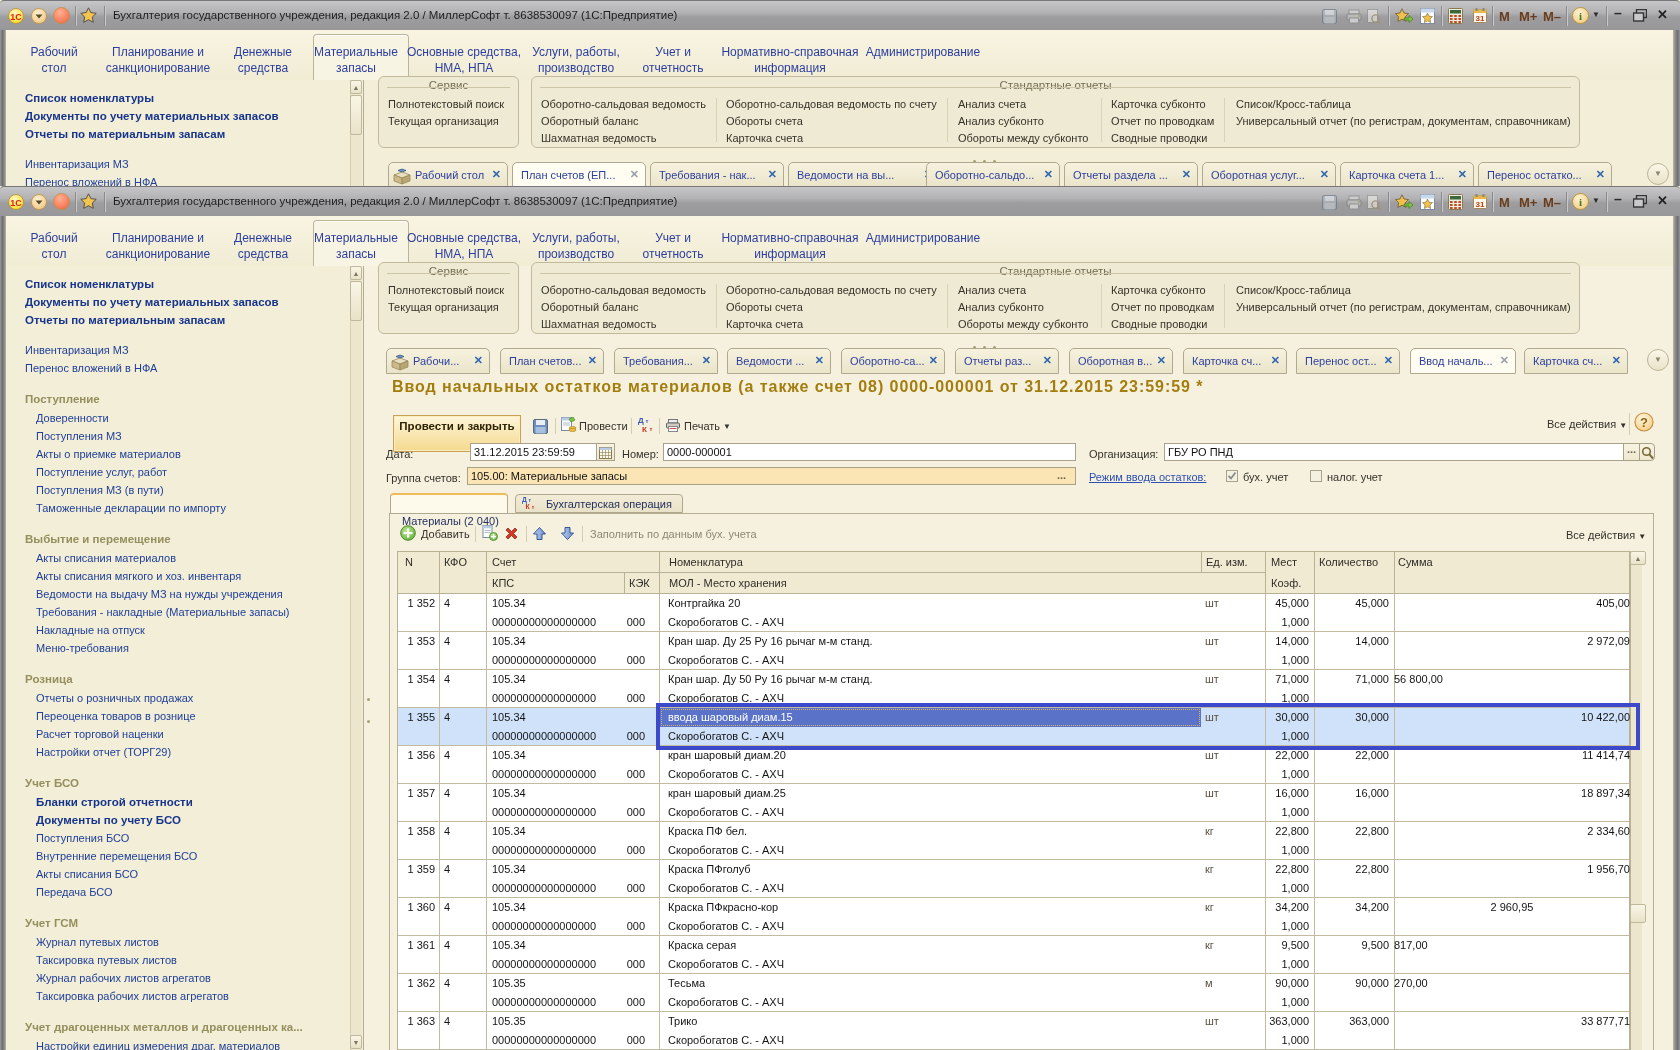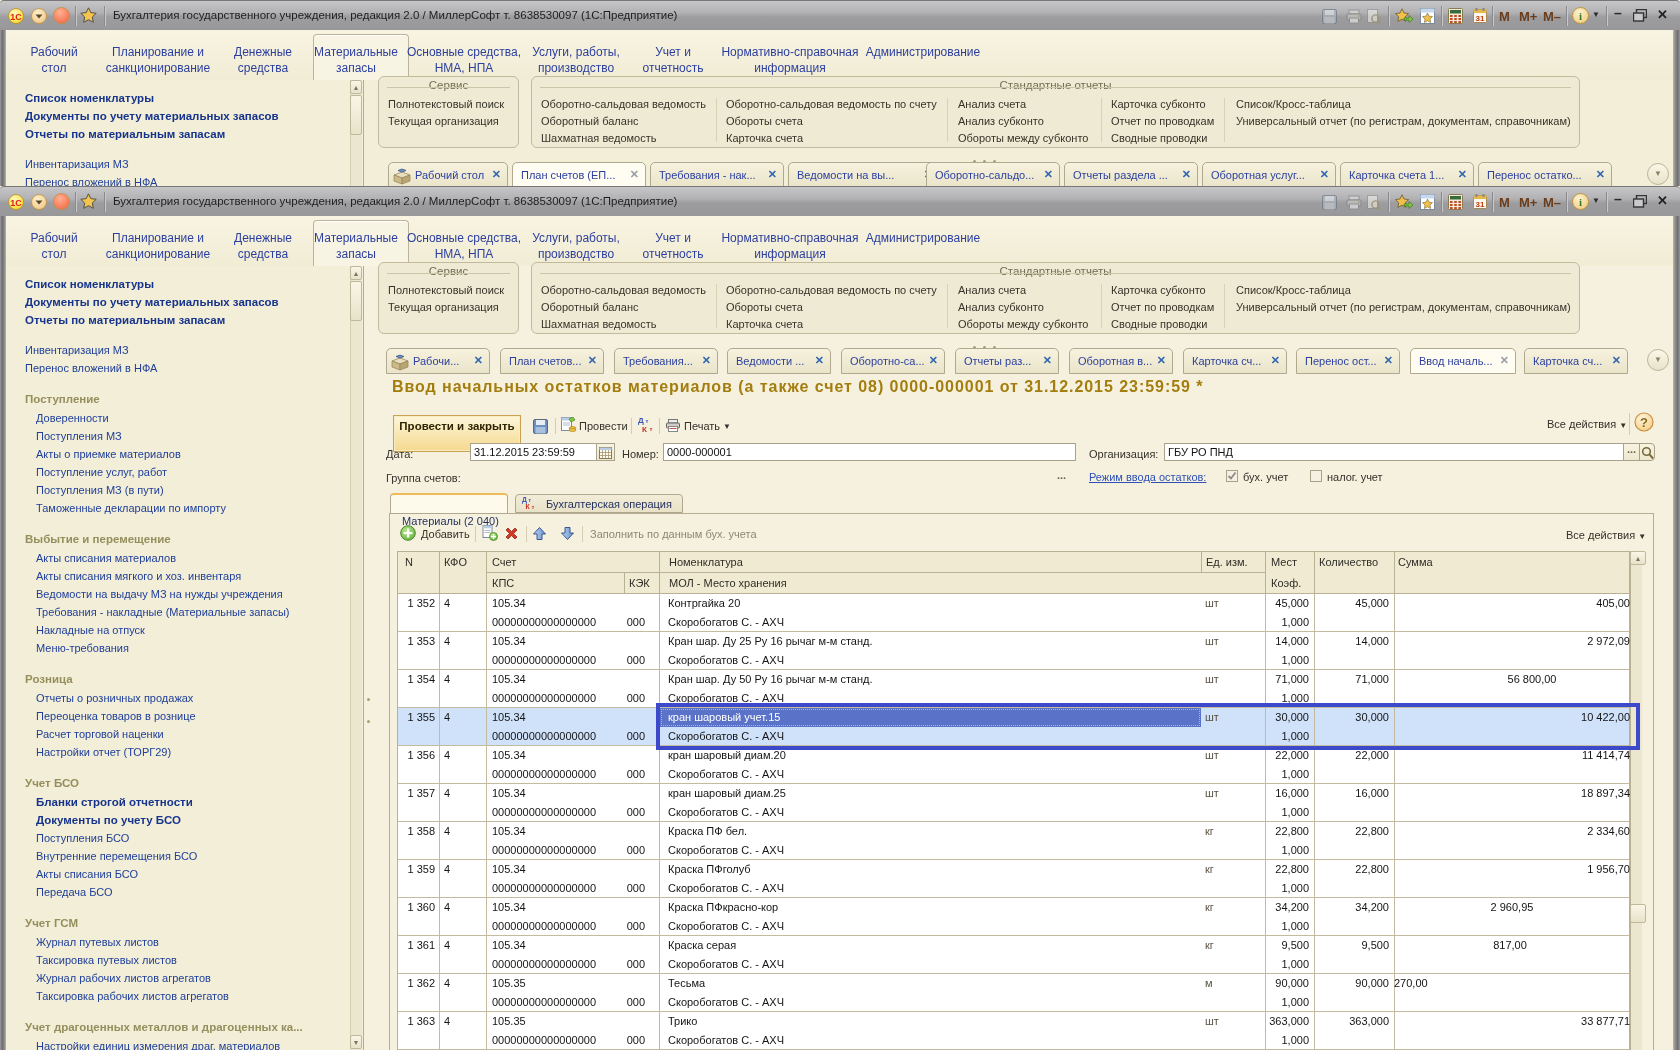--- a/index.html
+++ b/index.html
@@ -348,20 +348,21 @@
     <div class="lbl" style="left:1089px;top:262px">Организация:</div>
     <div class="fld" style="left:1164px;top:257px;width:460px">ГБУ РО ПНД</div>
     <div class="minibtn" style="left:1623px;top:257px;width:17px;font-weight:bold;line-height:10px">...</div>
     <div class="minibtn" style="left:1639px;top:257px;width:16px;border-radius:0 4px 4px 0">
       <svg class="icn" style="left:1px;top:2px" width="13" height="14" viewBox="0 0 13 14">
         <circle cx="5.5" cy="5.5" r="3.8" fill="none" stroke="#7a6a3a" stroke-width="1.6"></circle>
         <line x1="8.2" y1="8.2" x2="12" y2="12.5" stroke="#7a6a3a" stroke-width="2"></line>
       </svg>
     </div>
     <div class="lbl" style="left:386px;top:286px">Группа счетов:</div>
+    <div class="fld fldo" style="left:467px;top:281px;width:609px">105.00: Материальные запасы</div>
     <div class="abs" style="left:1057px;top:283px;font-weight:bold;color:#6b6146;font-size:11px">...</div>
     <div class="link" style="left:1089px;top:285px">Режим ввода остатков:</div>
     <div class="cb" style="left:1226px;top:284px"><svg width="10" height="10" viewBox="0 0 10 10">
         <path d="M1.5 5 L4 7.5 L8.5 1.5" fill="none" stroke="#8a8a8a" stroke-width="1.8"></path>
       </svg></div>
     <div class="lbl" style="left:1243px;top:285px">бух. учет</div>
     <div class="cb" style="left:1310px;top:284px"></div>
     <div class="lbl" style="left:1327px;top:285px">налог. учет</div>
     <div class="groupbox"></div>
     <div class="ptab active" style="left:390px;width:118px;top:307px;height:21px">
@@ -502,21 +503,21 @@
         <div class="cv" style="left:867px"></div>
         <div class="cv" style="left:916px"></div>
         <div class="cv" style="left:996px"></div>
         <div class="cell" style="left:0;top:3px;width:37px;text-align:right">1 354</div>
         <div class="cell" style="left:46px;top:3px">4</div>
         <div class="cell" style="left:94px;top:3px">105.34</div>
         <div class="cell" style="left:270px;top:3px">Кран шар. Ду 50 Ру 16 рычаг м-м станд.</div>
         <div class="cell" style="left:807px;top:3px;color:#5a5244">шт</div>
         <div class="cell" style="left:867px;top:3px;width:44px;text-align:right">71,000</div>
         <div class="cell" style="left:916px;top:3px;width:75px;text-align:right">71,000</div>
-        <div class="cell" style="left:996px;top:3px;width:276px;text-align:center">56 800,00</div>
+        <div class="cell" style="left:996px;top:3px;width:276px;text-align:left">56 800,00</div>
         <div class="cell" style="left:94px;top:22px">00000000000000000</div>
         <div class="cell" style="left:216px;top:22px;width:31px;text-align:right">000</div>
         <div class="cell" style="left:270px;top:22px">Скоробогатов С. - АХЧ</div>
         <div class="cell" style="left:867px;top:22px;width:44px;text-align:right">1,000</div>
       </div>
       <div class="row selrow" style="top:156px">
         <div class="cv" style="left:41px"></div>
         <div class="cv" style="left:88px"></div>
         <div class="cv" style="left:261px"></div>
         <div class="cv" style="left:867px"></div>
@@ -641,21 +642,21 @@
         <div class="cv" style="left:867px"></div>
         <div class="cv" style="left:916px"></div>
         <div class="cv" style="left:996px"></div>
         <div class="cell" style="left:0;top:3px;width:37px;text-align:right">1 361</div>
         <div class="cell" style="left:46px;top:3px">4</div>
         <div class="cell" style="left:94px;top:3px">105.34</div>
         <div class="cell" style="left:270px;top:3px">Краска серая</div>
         <div class="cell" style="left:807px;top:3px;color:#5a5244">кг</div>
         <div class="cell" style="left:867px;top:3px;width:44px;text-align:right">9,500</div>
         <div class="cell" style="left:916px;top:3px;width:75px;text-align:right">9,500</div>
-        <div class="cell" style="left:996px;top:3px;width:232px;text-align:center">817,00</div>
+        <div class="cell" style="left:996px;top:3px;width:232px;text-align:left">817,00</div>
         <div class="cell" style="left:94px;top:22px">00000000000000000</div>
         <div class="cell" style="left:216px;top:22px;width:31px;text-align:right">000</div>
         <div class="cell" style="left:270px;top:22px">Скоробогатов С. - АХЧ</div>
         <div class="cell" style="left:867px;top:22px;width:44px;text-align:right">1,000</div>
       </div>
       <div class="row" style="top:422px">
         <div class="cv" style="left:41px"></div>
         <div class="cv" style="left:88px"></div>
         <div class="cv" style="left:261px"></div>
         <div class="cv" style="left:867px"></div>
@@ -687,21 +688,21 @@
         <div class="cell" style="left:270px;top:3px">Трико</div>
         <div class="cell" style="left:807px;top:3px;color:#5a5244">шт</div>
         <div class="cell" style="left:867px;top:3px;width:44px;text-align:right">363,000</div>
         <div class="cell" style="left:916px;top:3px;width:75px;text-align:right">363,000</div>
         <div class="cell" style="left:996px;top:3px;width:236px;text-align:right">33 877,71</div>
         <div class="cell" style="left:94px;top:22px">00000000000000000</div>
         <div class="cell" style="left:216px;top:22px;width:31px;text-align:right">000</div>
         <div class="cell" style="left:270px;top:22px">Скоробогатов С. - АХЧ</div>
         <div class="cell" style="left:867px;top:22px;width:44px;text-align:right">1,000</div>
       </div>
-      <div class="curcell" style="left:262px;top:156px;width:541px;height:19px">кран шаровый учет.15</div>
+      <div class="curcell" style="left:262px;top:156px;width:541px;height:19px">ввода шаровый диам.15</div>
       <div class="selbox" style="left:258px;top:151px;width:984px;height:47px"></div>
     </div>
     <div class="vscroll" style="left:1630px;top:365px;height:499px;border-left:1px solid #b9b193"></div>
     <div class="sbtn" style="left:1630px;top:365px;width:16px">▲</div>
     <div class="abs" style="left:1630px;top:718px;width:16px;height:19px;background:linear-gradient(#faf6e6,#e8e2c9);border:1px solid #c0b89c;border-radius:2px"></div>
     <div class="abs" style="left:367px;top:512px;width:3px;height:3px;border-radius:50%;background:#a89f78"></div>
     <div class="abs" style="left:367px;top:534px;width:3px;height:3px;border-radius:50%;background:#a89f78"></div>
     <div class="titlebar">
       <svg class="icn" style="left:8px;top:7px" width="16" height="16" viewBox="0 0 16 16">
         <circle cx="8" cy="8" r="7.5" fill="url(#g1c)" stroke="#b98a28" stroke-width="0.8"></circle>

